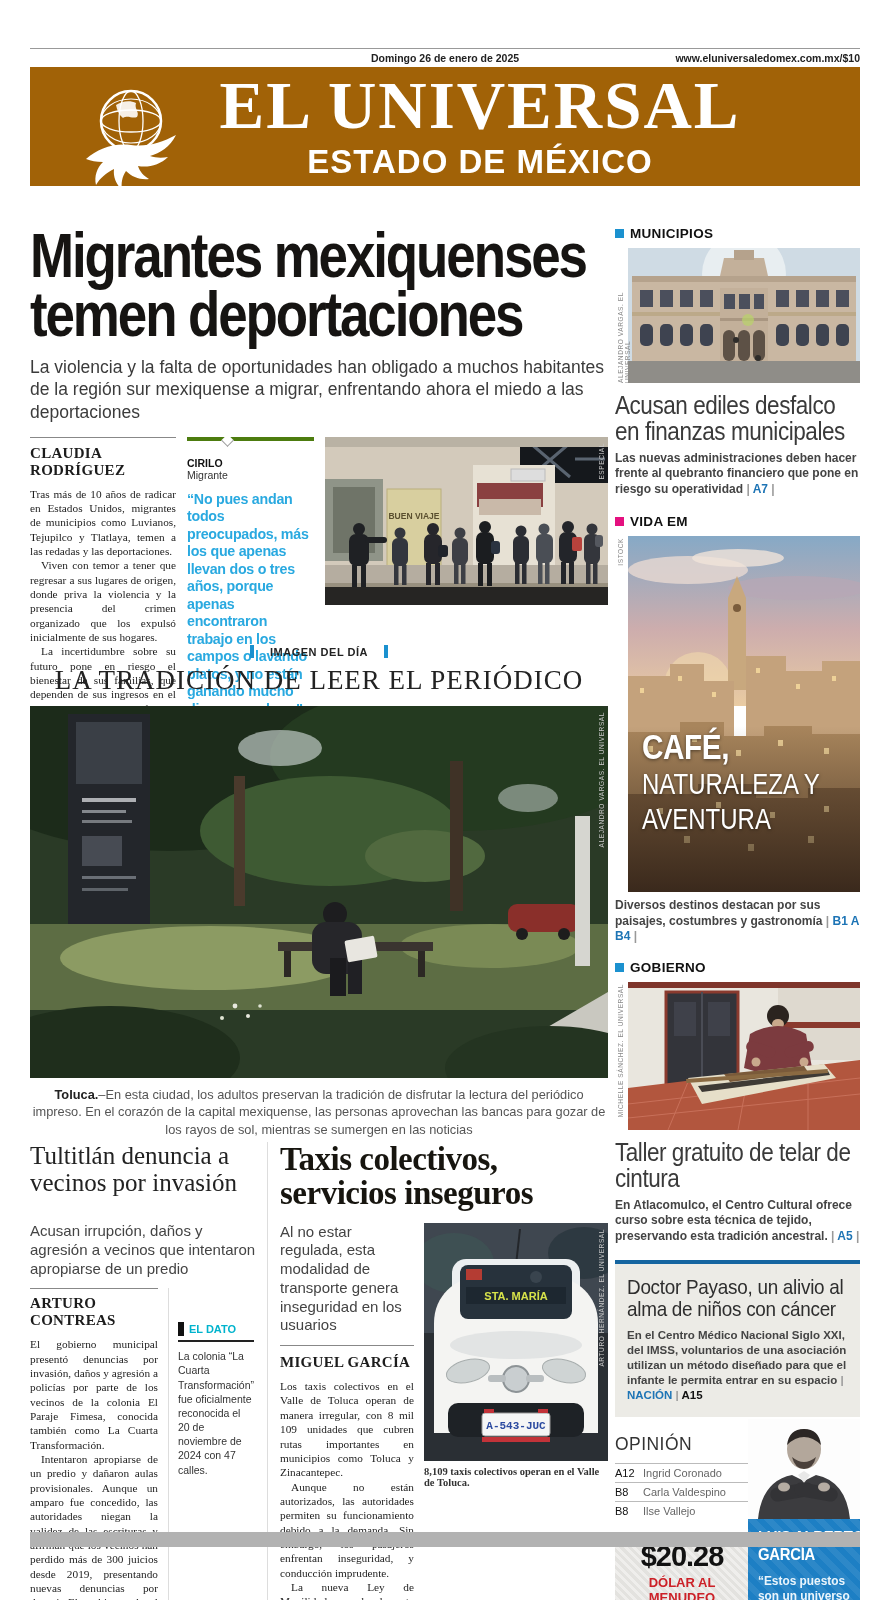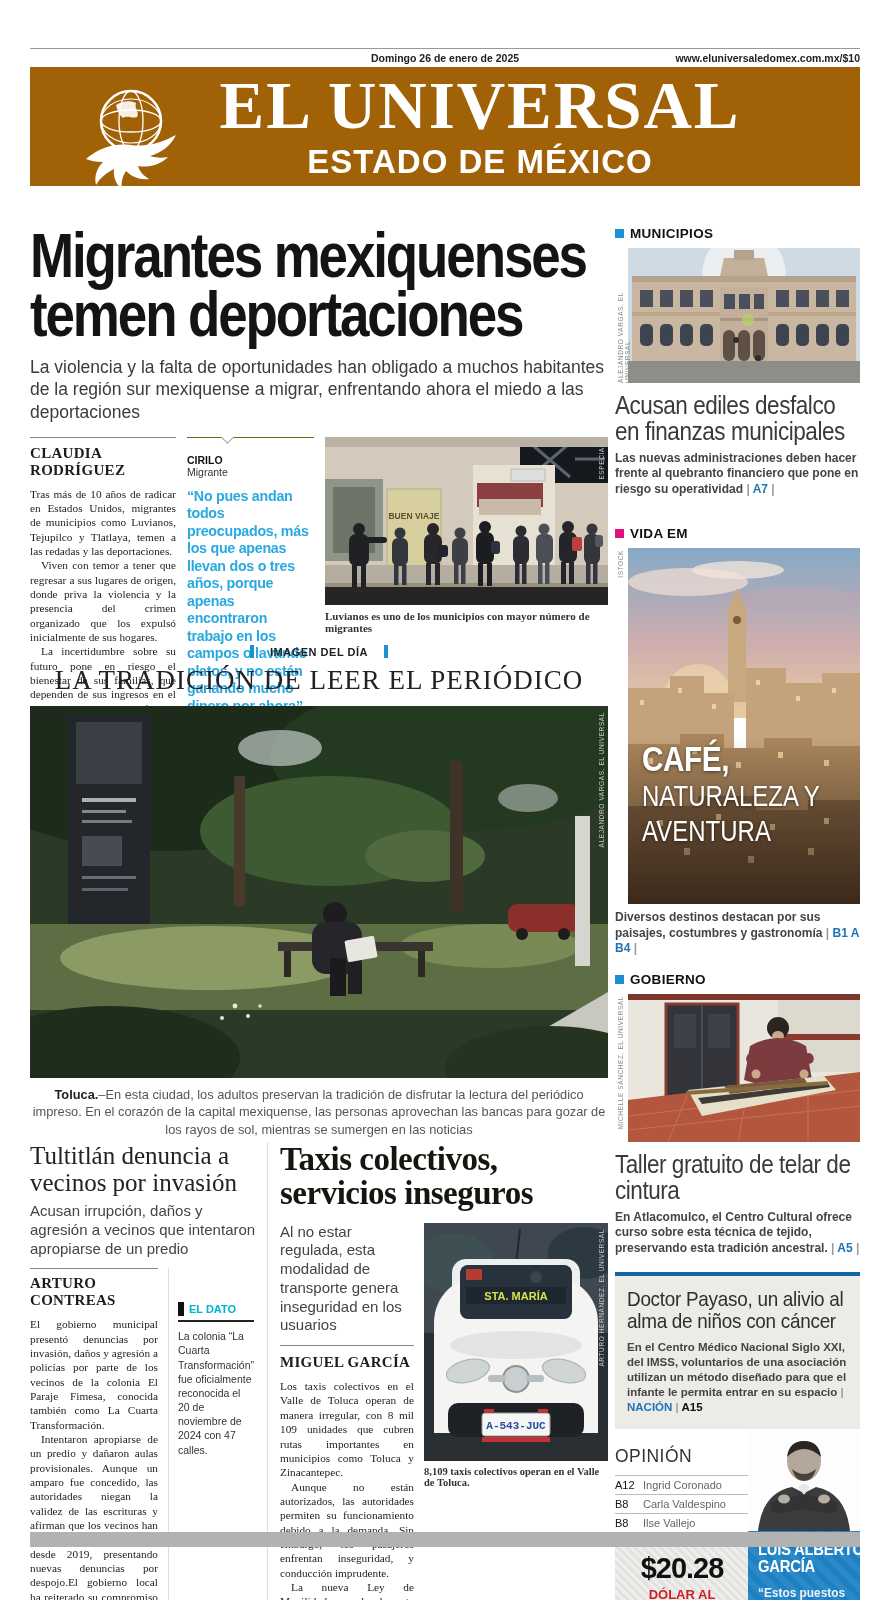--- a/index.html
+++ b/index.html
@@ -27,21 +27,21 @@
   .lead-deck{margin-top:12px;font-size:17.5px;line-height:1.26;color:#3b3b3b}
   .cols{display:flex;gap:11px;margin-top:14px;height:234px}
   .col-a{width:146px;border-top:1px solid #888;padding-top:7px}
   .byline{font-family:"Liberation Serif",serif;font-weight:bold;font-size:15px;letter-spacing:.3px;margin-bottom:8px}
   .body p{font-family:"Liberation Serif",serif;font-size:11.3px;line-height:1.27;text-align:justify;color:#1d1d1d}
   .body p + p{text-indent:11px}
   .ref{display:block;text-align:right;font-size:11px;font-weight:bold;margin-top:3px}
   .pipe{color:#999;font-weight:bold}
   .ref-sec{color:#1d74b5}
   .ref-pg{color:#111}
-  .col-q{width:127px;position:relative;border-top:1px solid #4d7c0f;padding-top:16px}
+  .col-q{width:127px;position:relative;border-top:4px solid #4d7c0f;padding-top:16px}
   .notch{position:absolute;left:36px;top:-5px;width:9px;height:9px;background:#fff;
          border-right:1px solid #999;border-bottom:1px solid #999;transform:rotate(45deg)}
   .q-name{font-size:10.5px;font-weight:bold;color:#111}
   .q-role{font-size:10.5px;color:#333;margin-bottom:9px}
   .q-text{font-weight:bold;font-size:15.5px;line-height:1.13;color:#29a9e0;letter-spacing:-.3px;
           width:138px;transform:scaleX(.92);padding-bottom:14px;border-bottom:1px solid #999}
   .col-p{flex:1;position:relative}
   .photo-credit-r{position:absolute;top:6px;right:3px;writing-mode:vertical-rl;transform:rotate(180deg);
                   font-size:6.5px;letter-spacing:.6px;color:#c8c8c8;text-transform:uppercase}
   .lead-cap{font-family:"Liberation Serif",serif;font-weight:bold;font-size:11px;color:#333;margin-top:5px}
@@ -52,21 +52,21 @@
   .kbar{width:4px;height:13px;background:#1b91cf}
   .imagen-h{font-family:"Liberation Serif",serif;font-size:27px;letter-spacing:1px;color:#222;margin-top:3px}
   .bigphoto{position:absolute;left:30px;top:706px;width:578px;height:372px}
   .big-cap{position:absolute;left:30px;top:1086px;width:578px;text-align:center;
            font-size:12.8px;line-height:1.35;color:#555}
   .big-cap b{color:#222}
   
   .bottom{position:absolute;left:30px;top:1142px;width:578px;display:flex;gap:12px}
   .t-block{width:238px;border-right:1px solid #ddd;padding-right:10px}
   .t-h{font-family:"Liberation Serif",serif;font-size:25px;line-height:1.08;color:#222}
-  .t-deck{font-size:15px;line-height:1.25;color:#444;margin-top:6px}
+  .t-deck{font-size:15px;line-height:1.25;color:#444;margin-top:26px}
   .t-cols{display:flex;gap:10px;margin-top:10px}
   .t-body{width:128px;border-top:1px solid #888;padding-top:6px}
   .dato{width:86px;border-left:1px solid #ddd;padding-left:9px;padding-top:34px}
   .dato-label{display:flex;align-items:center;gap:5px;font-size:11px;font-weight:bold;
               color:#00b3cd;border-bottom:2px solid #222;padding-bottom:4px;margin-bottom:7px}
   .dato-bar{width:6px;height:14px;background:#111}
   .dato-text{font-size:10.5px;line-height:1.35;color:#333}
   .x-block{flex:1}
   .x-h{font-family:"Liberation Serif",serif;font-weight:bold;font-size:33px;line-height:1.04;
        letter-spacing:-.5px;color:#17150f}
@@ -245,21 +245,20 @@
             <g fill="#34363c">
                 <circle cx="267" cy="92" r="5.5"></circle>
                 <rect x="259" y="97" width="16" height="30" rx="6"></rect>
                 <rect x="261" y="126" width="4.5" height="21"></rect>
                 <rect x="268" y="126" width="4.5" height="21"></rect>
                 <rect x="270" y="98" width="8" height="12" rx="3" fill="#55585f"></rect>
               </g>
           </g>
         </svg>
         <span class="photo-credit-r">ESPECIAL</span>
-        <div class="lead-cap">Luvianos es uno de los municipios con mayor número de migrantes</div>
       </div>
     </div>
   </div>
 
   <div class="imagen">
     <span class="kicker-c">
       <span class="kbar"></span>
       <span>IMAGEN DEL DÍA</span>
       <span class="kbar"></span>
     </span>
@@ -440,21 +439,21 @@
           <circle cx="130" cy="110" r="3" fill="#2e2c2a"></circle>
       </svg>
       <span class="photo-credit-l">ALEJANDRO VARGAS. EL UNIVERSAL</span>
     </div>
     <div class="rail-h cx">Acusan ediles desfalco en finanzas municipales</div>
     <div class="rail-deck">
       <span>Las nuevas administraciones deben hacer frente al quebranto financiero que pone en riesgo su operatividad</span>
       <span class="pipe"> | </span><span class="ref-sec">A7</span><span class="pipe"> |</span>
     </div>
 
-    <div class="kicker" style="margin-top:29px">
+    <div class="kicker" style="margin-top:17px">
       <span class="ksq pink"></span>
       <span>VIDA EM</span>
     </div>
     <div class="railphoto">
       <svg width="232" height="356" viewBox="0 0 232 356">
         <defs>
           <linearGradient id="sky" x1="0" y1="0" x2="0" y2="1">
             <stop offset="0" stop-color="#86a9c6"></stop>
               <stop offset=".55" stop-color="#cdadad"></stop>
               <stop offset="1" stop-color="#e9cba2"></stop>

